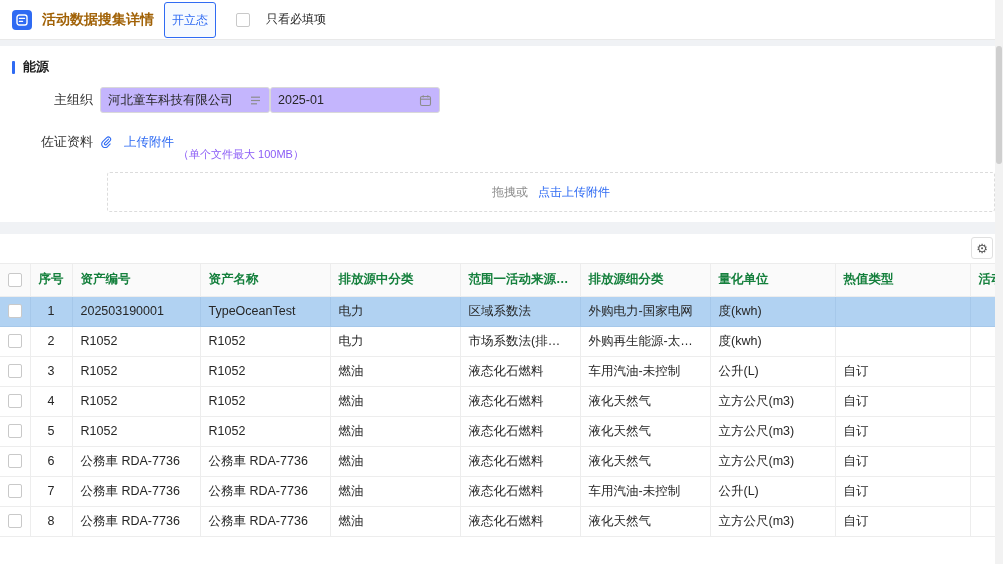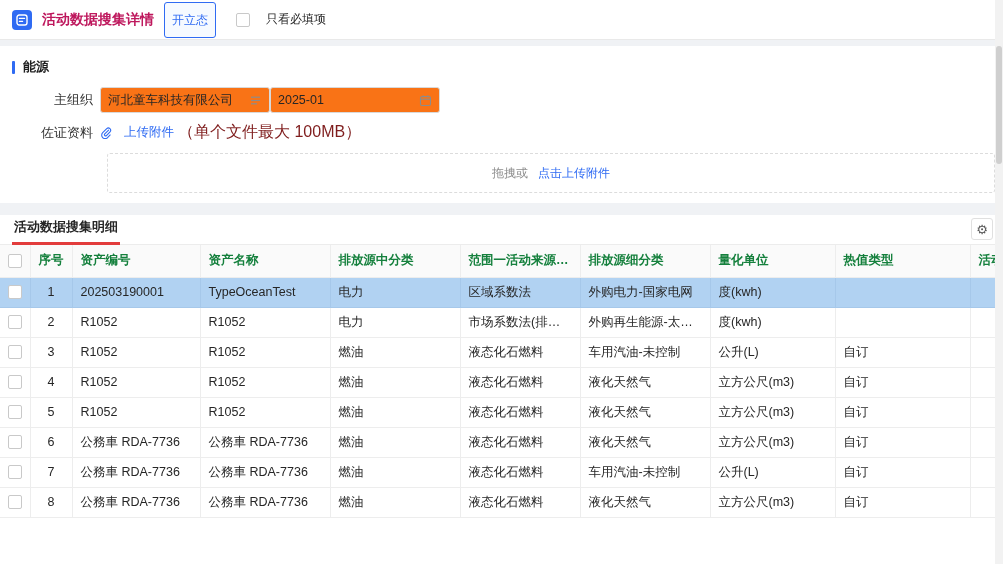--- a/index.html
+++ b/index.html
@@ -10,47 +10,47 @@
   *{margin:0;padding:0;box-sizing:border-box;}
   html,body{width:1003px;height:564px;overflow:hidden;background:#fff;
     font-family:"Liberation Sans","DejaVu Sans",sans-serif;color:#262626;}
   .page{position:relative;width:1003px;height:564px;background:#fff;overflow:hidden;}
 
   
   .topbar{height:40px;display:flex;align-items:center;gap:10px;padding:0 12px;
     background:#fff;border-bottom:1px solid #e9e9e9;}
   .app-icon{width:20px;height:20px;border-radius:4px;background:var(--accent);
     display:flex;align-items:center;justify-content:center;flex:0 0 auto;}
-  .title{font-size:14px;font-weight:bold;color:#be185d;}
+  .title{font-size:14px;font-weight:bold;color:#a16207;}
   .badge{font-size:12px;color:var(--accent);border:1px solid var(--accent);
     border-radius:3px;padding:8px 7px;line-height:18px;background:#f6faff;}
   .filter{display:flex;align-items:center;gap:16px;font-size:12px;color:#262626;
     margin-left:10px;cursor:default;}
   .checkbox{width:14px;height:14px;border:1px solid #c9c9c9;border-radius:2px;
     background:#fff;display:inline-block;flex:0 0 auto;}
 
   .band{height:6px;background:#f0f2f5;}
   .band2{height:12px;background:#f0f2f5;}
 
   
   .form-section{background:#fff;padding:4px 0 10px;}
   .section-title{display:flex;align-items:center;gap:8px;padding:8px 0 2px 12px;
     font-size:13px;font-weight:bold;color:#1f1f1f;}
   .section-bar{width:3px;height:13px;background:var(--accent);border-radius:1px;}
   .form-row{display:flex;align-items:center;margin-top:9px;}
   .f-label{text-align:right;font-size:13px;color:#333;padding-right:7px;flex:0 0 auto;}
   .w100{width:100px;} .w126{width:126px;}
   .input{width:170px;height:26px;border:1px solid #d9d9d9;border-radius:3px;
     display:flex;align-items:center;justify-content:space-between;gap:4px;
-    padding:0 7px;font-size:12.5px;background:#f97316;}
+    padding:0 7px;font-size:12.5px;background:#c4b5fd;}
   .input-value{overflow:hidden;white-space:nowrap;}
   .input-icon{display:flex;align-items:center;flex:0 0 auto;}
   .upload-link{display:inline-flex;align-items:center;gap:12px;color:var(--accent);
     font-size:12.5px;cursor:pointer;}
-  .upload-hint{color:#7f1d1d;font-size:16px;margin-left:4px;}
+  .upload-hint{color:#8b5cf6;font-size:11px;margin-left:4px;margin-top:25px;}
   .dropzone{margin:10px 8px 0 107px;height:40px;border:1px dashed #dcdcdc;
     border-radius:3px;display:flex;align-items:center;justify-content:center;gap:10px;
     font-size:12px;color:#8c8c8c;background:#fff;}
   .dz-link{color:var(--accent);}
 
   
   .table-section{background:#fff;}
   .tabs{position:relative;height:30px;display:flex;align-items:flex-end;
     padding:0 12px;border-bottom:1px solid #ececec;background:#fff;}
   .tab{font-size:13px;font-weight:bold;color:#262626;padding:0 2px 8px;
@@ -153,21 +153,20 @@
     <div class="dropzone">
       <span class="dz-text">拖拽或</span>
       <span class="dz-link">点击上传附件</span>
     </div>
   </section>
 
   <div class="band2"></div>
 
   <section class="table-section">
     <div class="tabs">
-      <span class="tab active">活动数据搜集明细</span>
       <span class="settings-btn">
         <span>⚙</span>
       </span>
     </div>
 
     <div class="table-wrap">
       <table>
         <thead>
           <tr>
             <th class="cb-cell">

